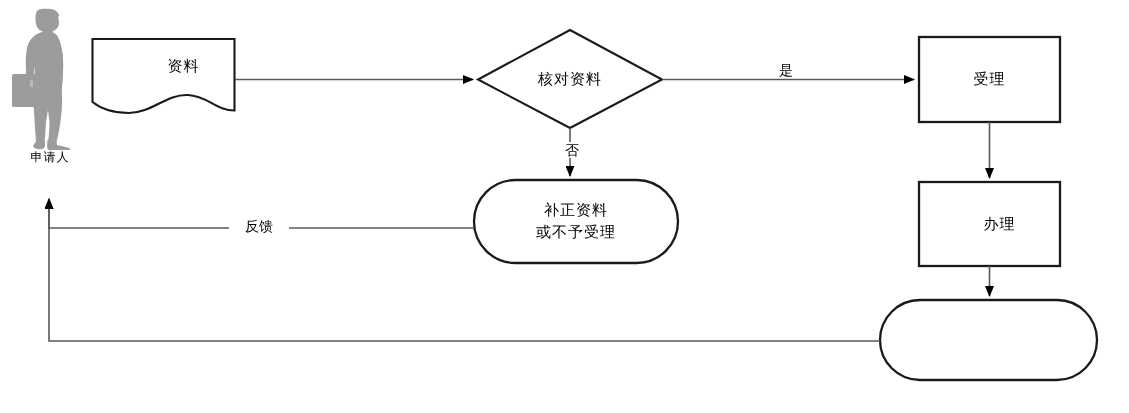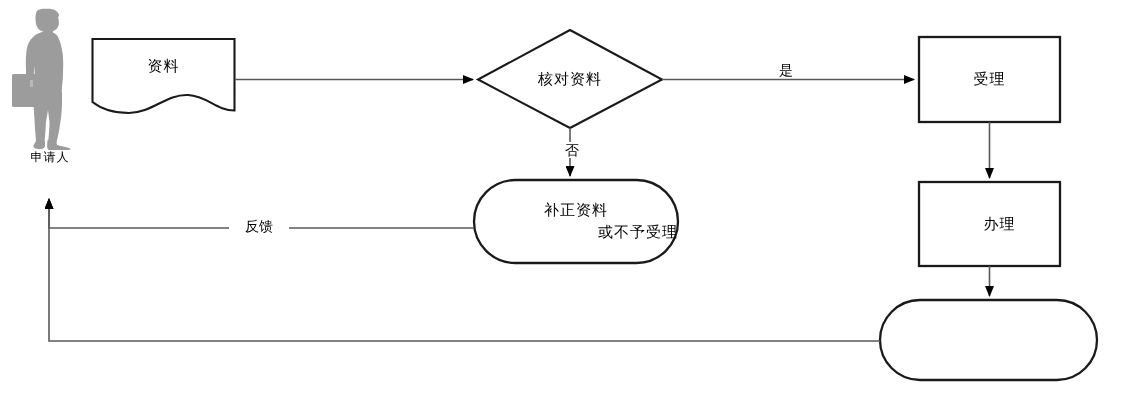--- a/index.html
+++ b/index.html
@@ -135,30 +135,30 @@
 
     <line x1="989.5" y1="266" x2="989.5" y2="296" stroke="#595959" stroke-width="1.6" marker-end="url(#arrow)"></line>
 
     <path d="M474,228 L49,228 L49,199" fill="none" stroke="#595959" stroke-width="1.6" marker-end="url(#arrow)"></path>
 
     <path d="M880,341 L49,341 L49,199" fill="none" stroke="#595959" stroke-width="1.6" marker-end="url(#arrow)"></path>
   </svg>
 
   <div class="actor-label" style="left:14px; top:149px; width:72px;">申请人</div>
 
-  <div class="node-label" style="left:92px; top:56px; width:143px;">资料</div>
+  <div class="node-label" style="left:92px; top:56px; width:143px;padding-left:20px;">资料</div>
 
   <div class="node-label" style="left:478px; top:69px; width:184px;">核对资料</div>
 
   <div class="node-label" style="left:919px; top:69px; width:141px;">受理</div>
 
   <div class="node-label" style="left:919px; top:214px; width:161px;">办理</div>
 
   <div class="node-label" style="left:474px; top:200px; width:204px;">补正资料</div>
-  <div class="node-label" style="left:474px; top:222px; width:204px;text-align:right;">或不予受理</div>
+  <div class="node-label" style="left:474px; top:222px; width:204px;">或不予受理</div>
 
 
   <div class="edge-label" style="left:771px; top:62px; width:26px;">是</div>
 
   <div class="edge-label" style="left:556px; top:142px; width:28px;">否</div>
 
   <div class="edge-label" style="left:229px; top:218px; width:56px;">反馈</div>
 
   <div class="hit" style="left:92px; top:38px; width:144px; height:76px;"></div>
   <div class="hit" style="left:478px; top:30px; width:185px; height:99px;"></div>

